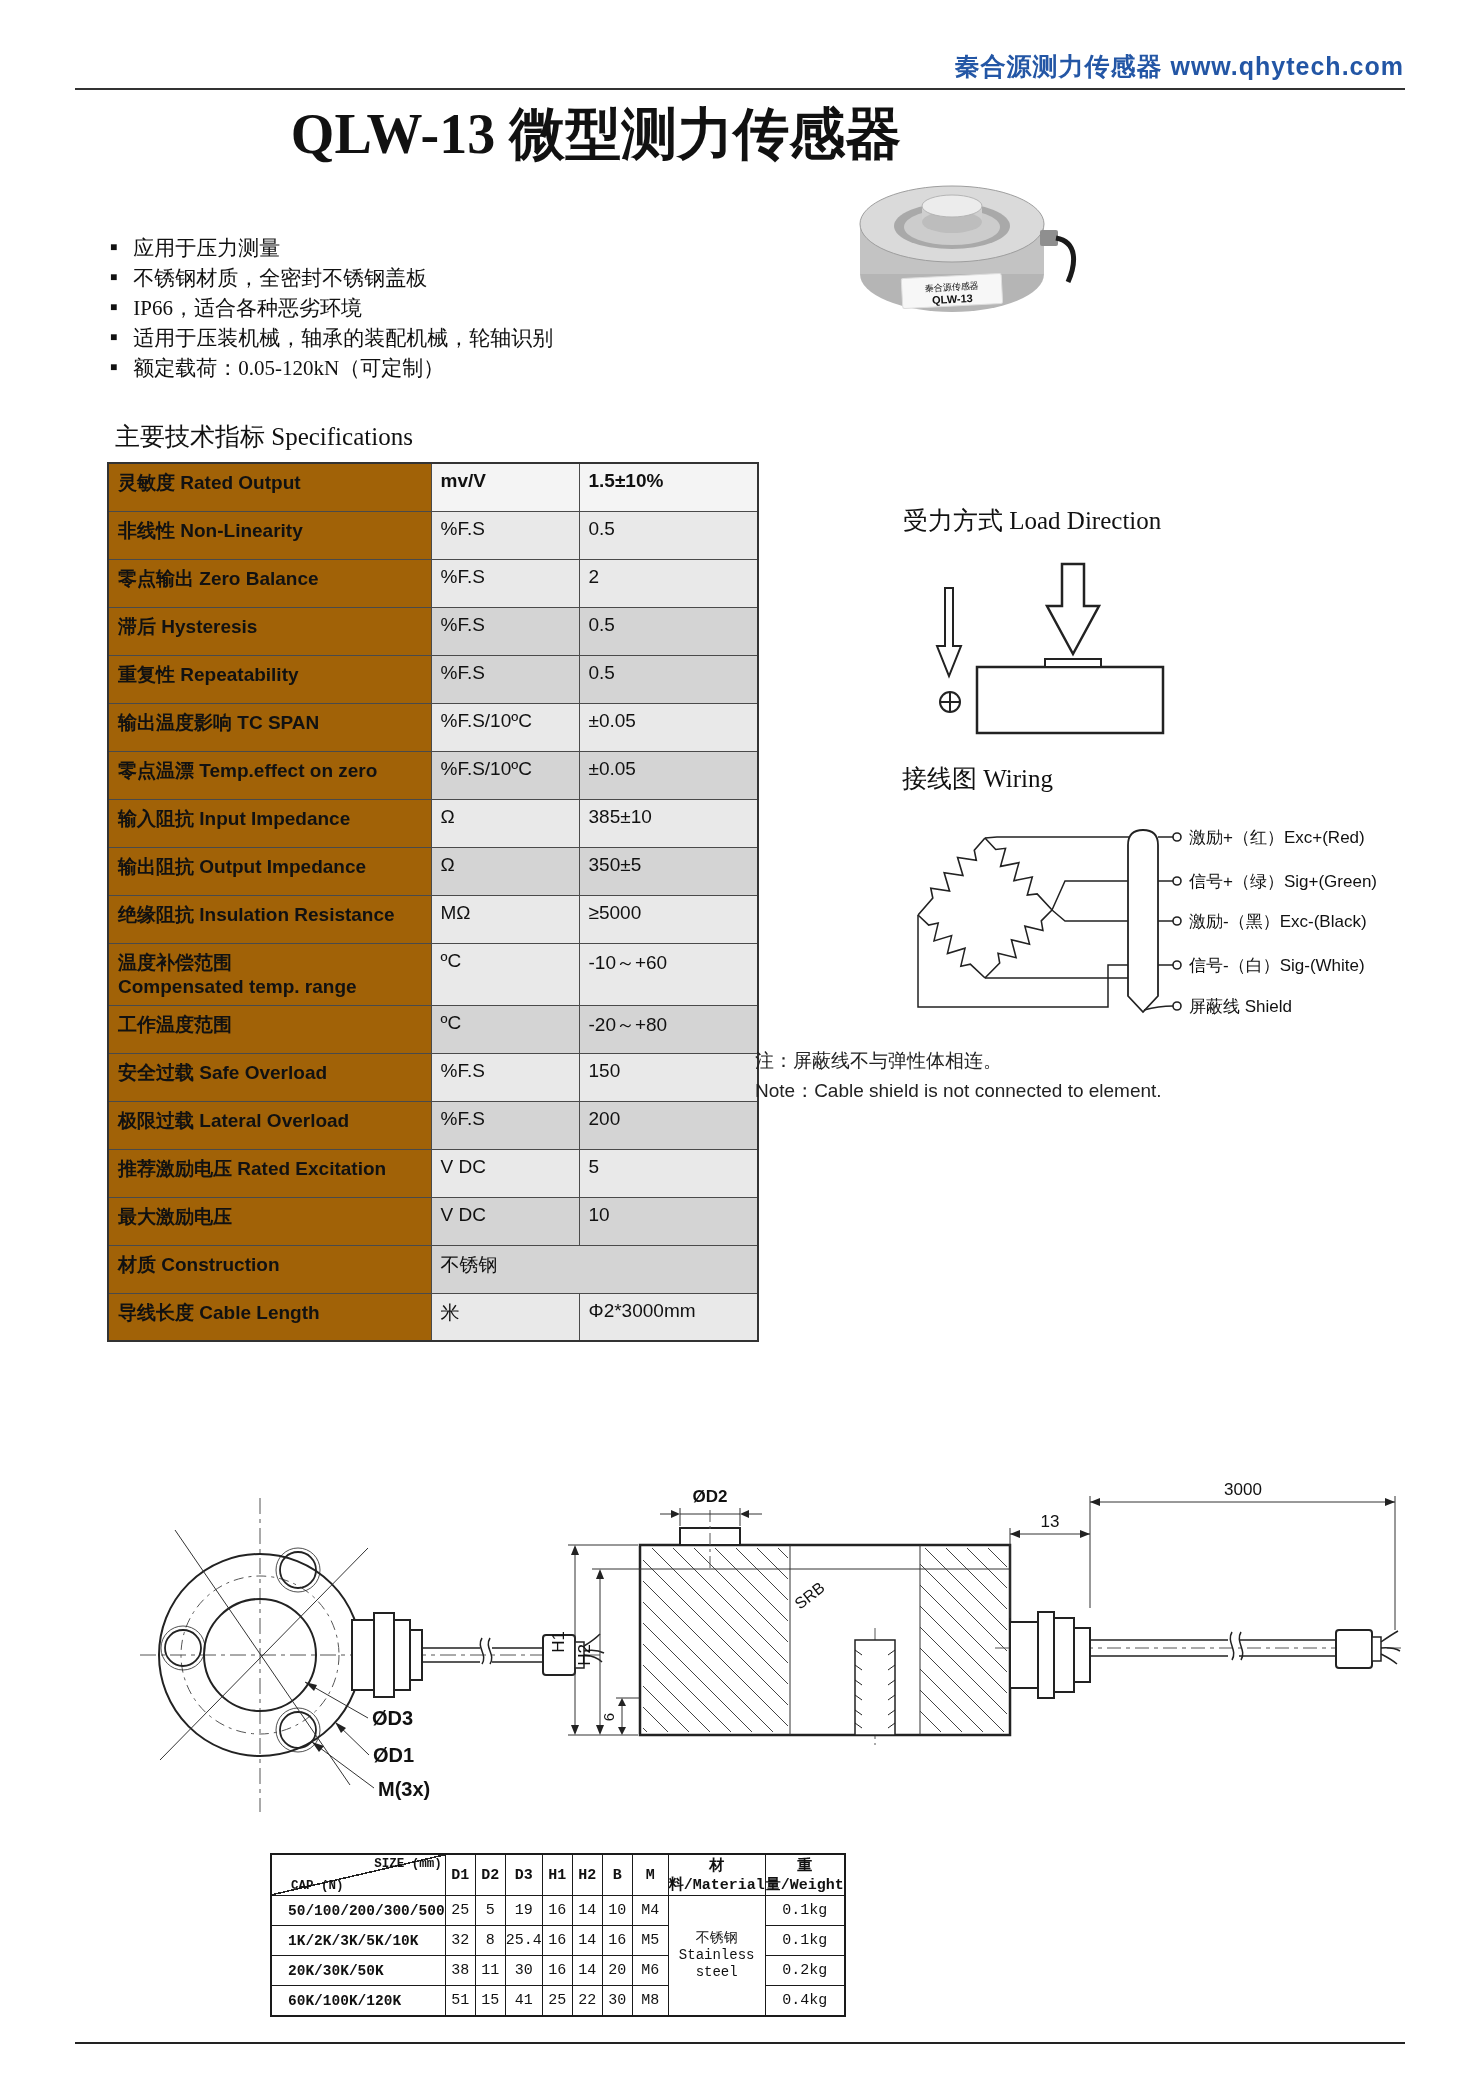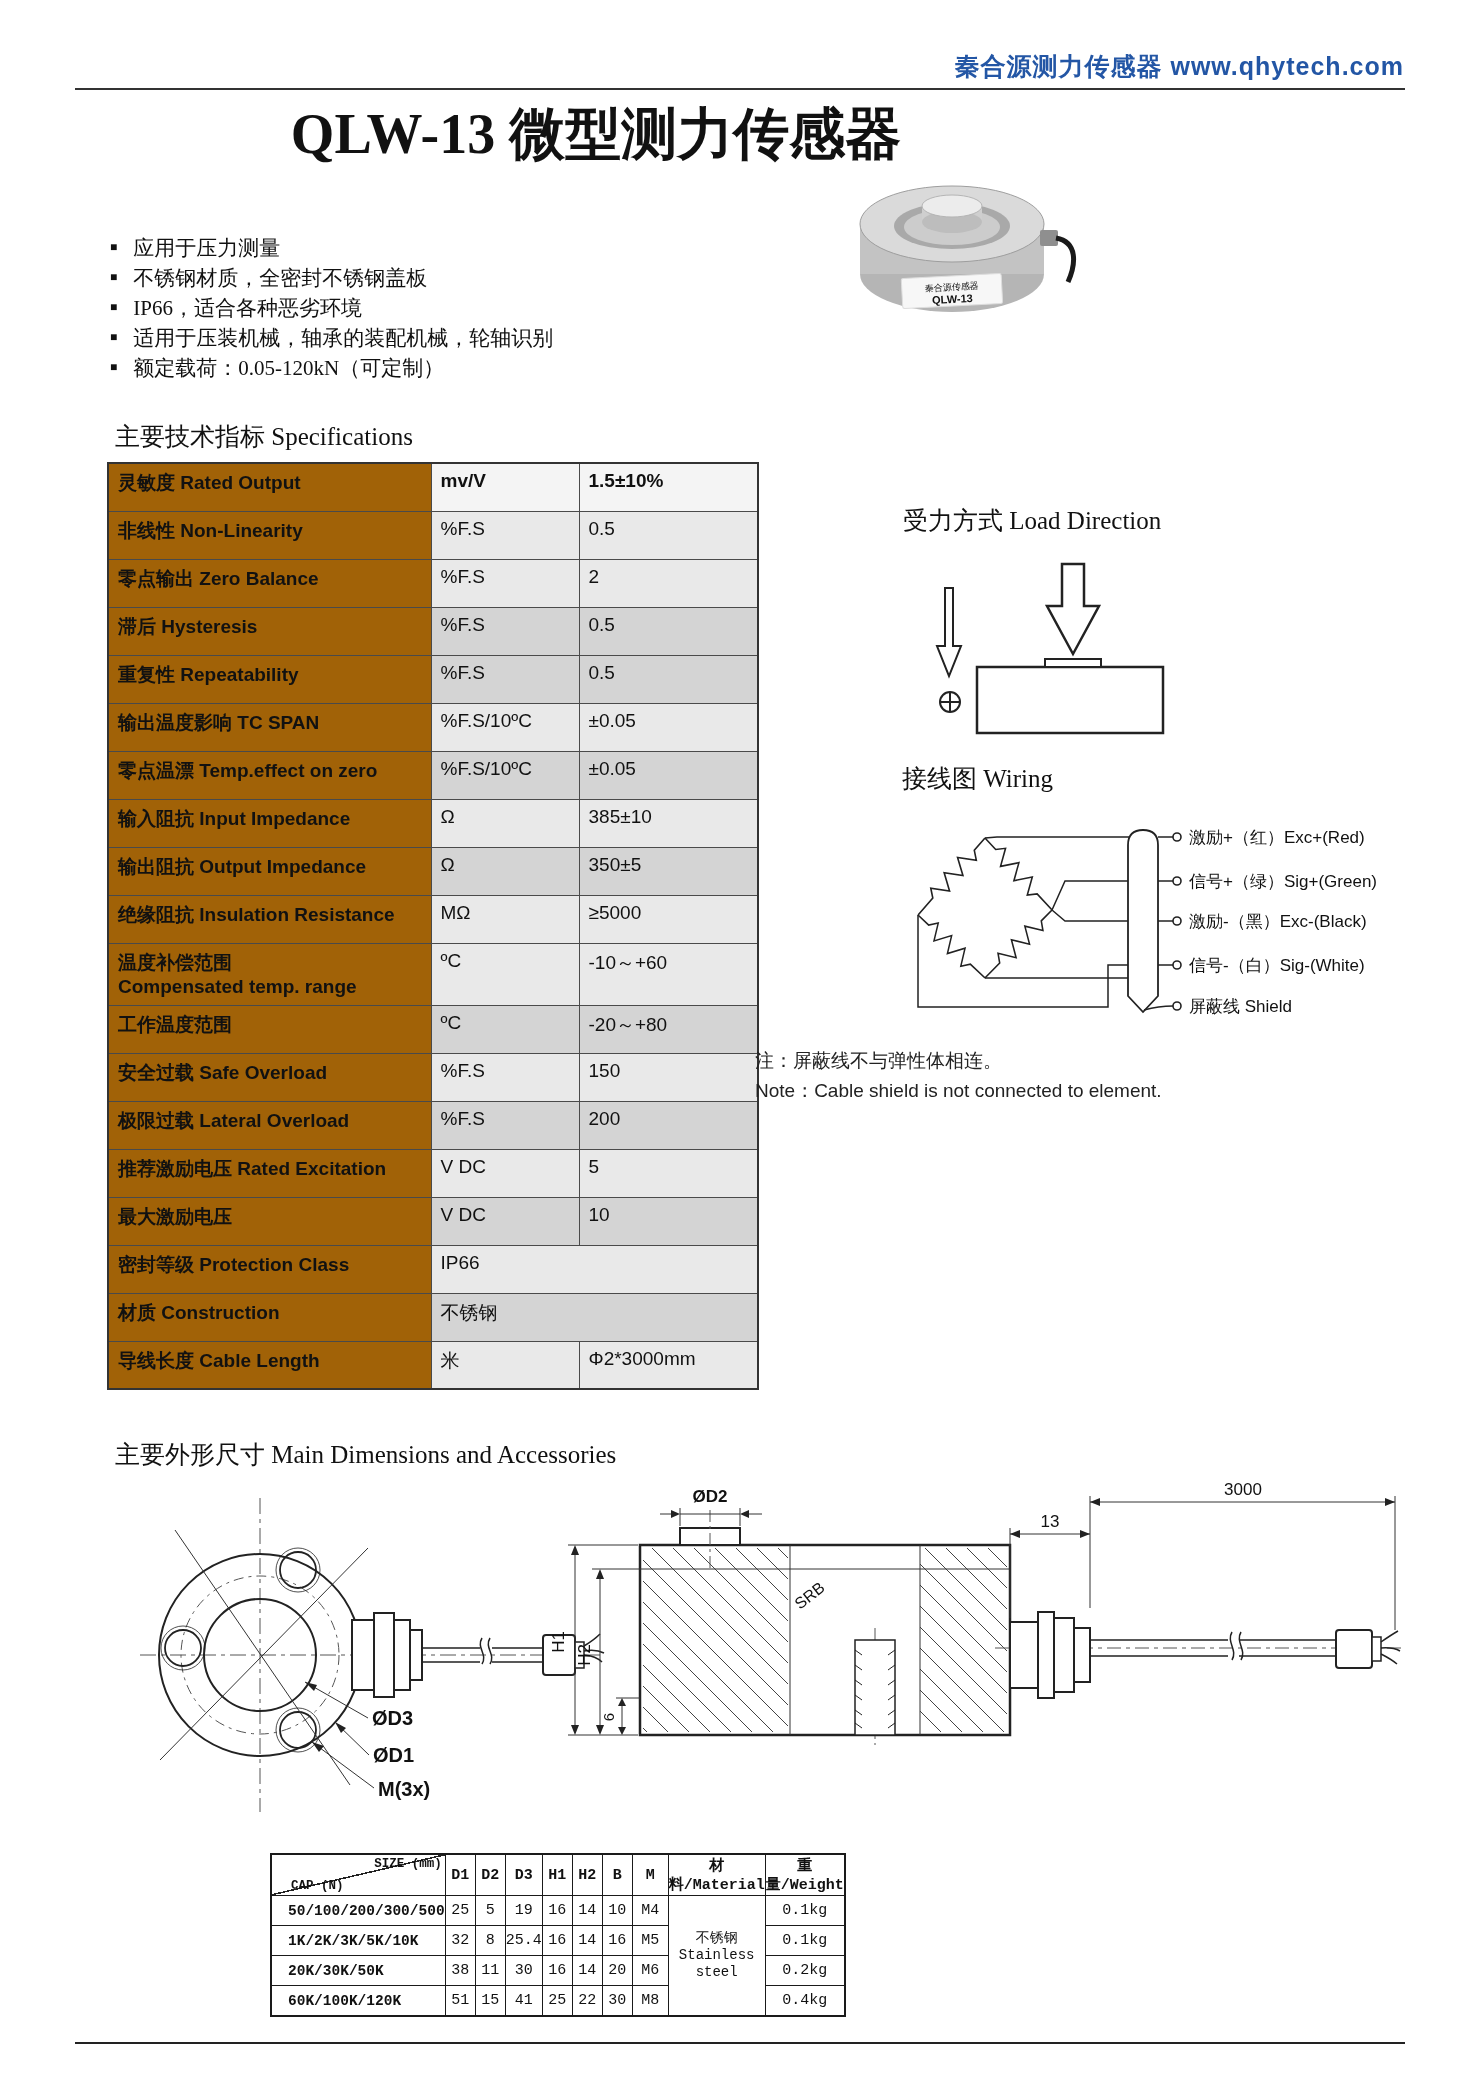--- a/index.html
+++ b/index.html
@@ -182,24 +182,20 @@
     <tr class="sh-l">
           <td class="c1">推荐激励电压 Rated Excitation</td>
           <td class="c2">V DC</td>
           <td class="c3">5</td>
         </tr>
     <tr class="sh-d">
           <td class="c1">最大激励电压</td>
           <td class="c2">V DC</td>
           <td class="c3">10</td>
         </tr>
-    <tr class="sh-l">
-          <td class="c1">密封等级 Protection Class</td>
-          <td class="c2" colspan="2">IP66</td>
-        </tr>
     <tr class="sh-d">
           <td class="c1">材质 Construction</td>
           <td class="c2" colspan="2">不锈钢</td>
         </tr>
     <tr class="sh-l">
           <td class="c1">导线长度 Cable Length</td>
           <td class="c2">米</td>
           <td class="c3">Φ2*3000mm</td>
         </tr>
   </tbody>
@@ -257,21 +253,20 @@
     <text x="444" y="28" font-size="17">激励+（红）Exc+(Red)</text>
     <text x="444" y="72" font-size="17">信号+（绿）Sig+(Green)</text>
     <text x="444" y="112" font-size="17">激励-（黑）Exc-(Black)</text>
     <text x="444" y="156" font-size="17">信号-（白）Sig-(White)</text>
     <text x="444" y="197" font-size="17">屏蔽线 Shield</text>
   </svg>
 
   <div class="note" style="top:1048px">注：屏蔽线不与弹性体相连。</div>
   <div class="note" style="top:1078px">Note：Cable shield is not connected to element.</div>
 
-  <div class="sect" style="top:1438px;left:115px">主要外形尺寸 Main Dimensions and Accessories</div>
 
   <svg style="left:100px;top:1470px" width="1330" height="360" viewBox="0 0 1330 360">
 
     <g>
       <g stroke="#555" stroke-width="1" stroke-dasharray="16 5 4 5" fill="none">
         <path d="M160,28 V342"></path>
           <path d="M40,185 H500"></path>
       </g>
       <circle cx="160" cy="185" r="101" fill="none" stroke="#222" stroke-width="2"></circle>
       <circle cx="160" cy="185" r="56" fill="none" stroke="#222" stroke-width="2"></circle>

